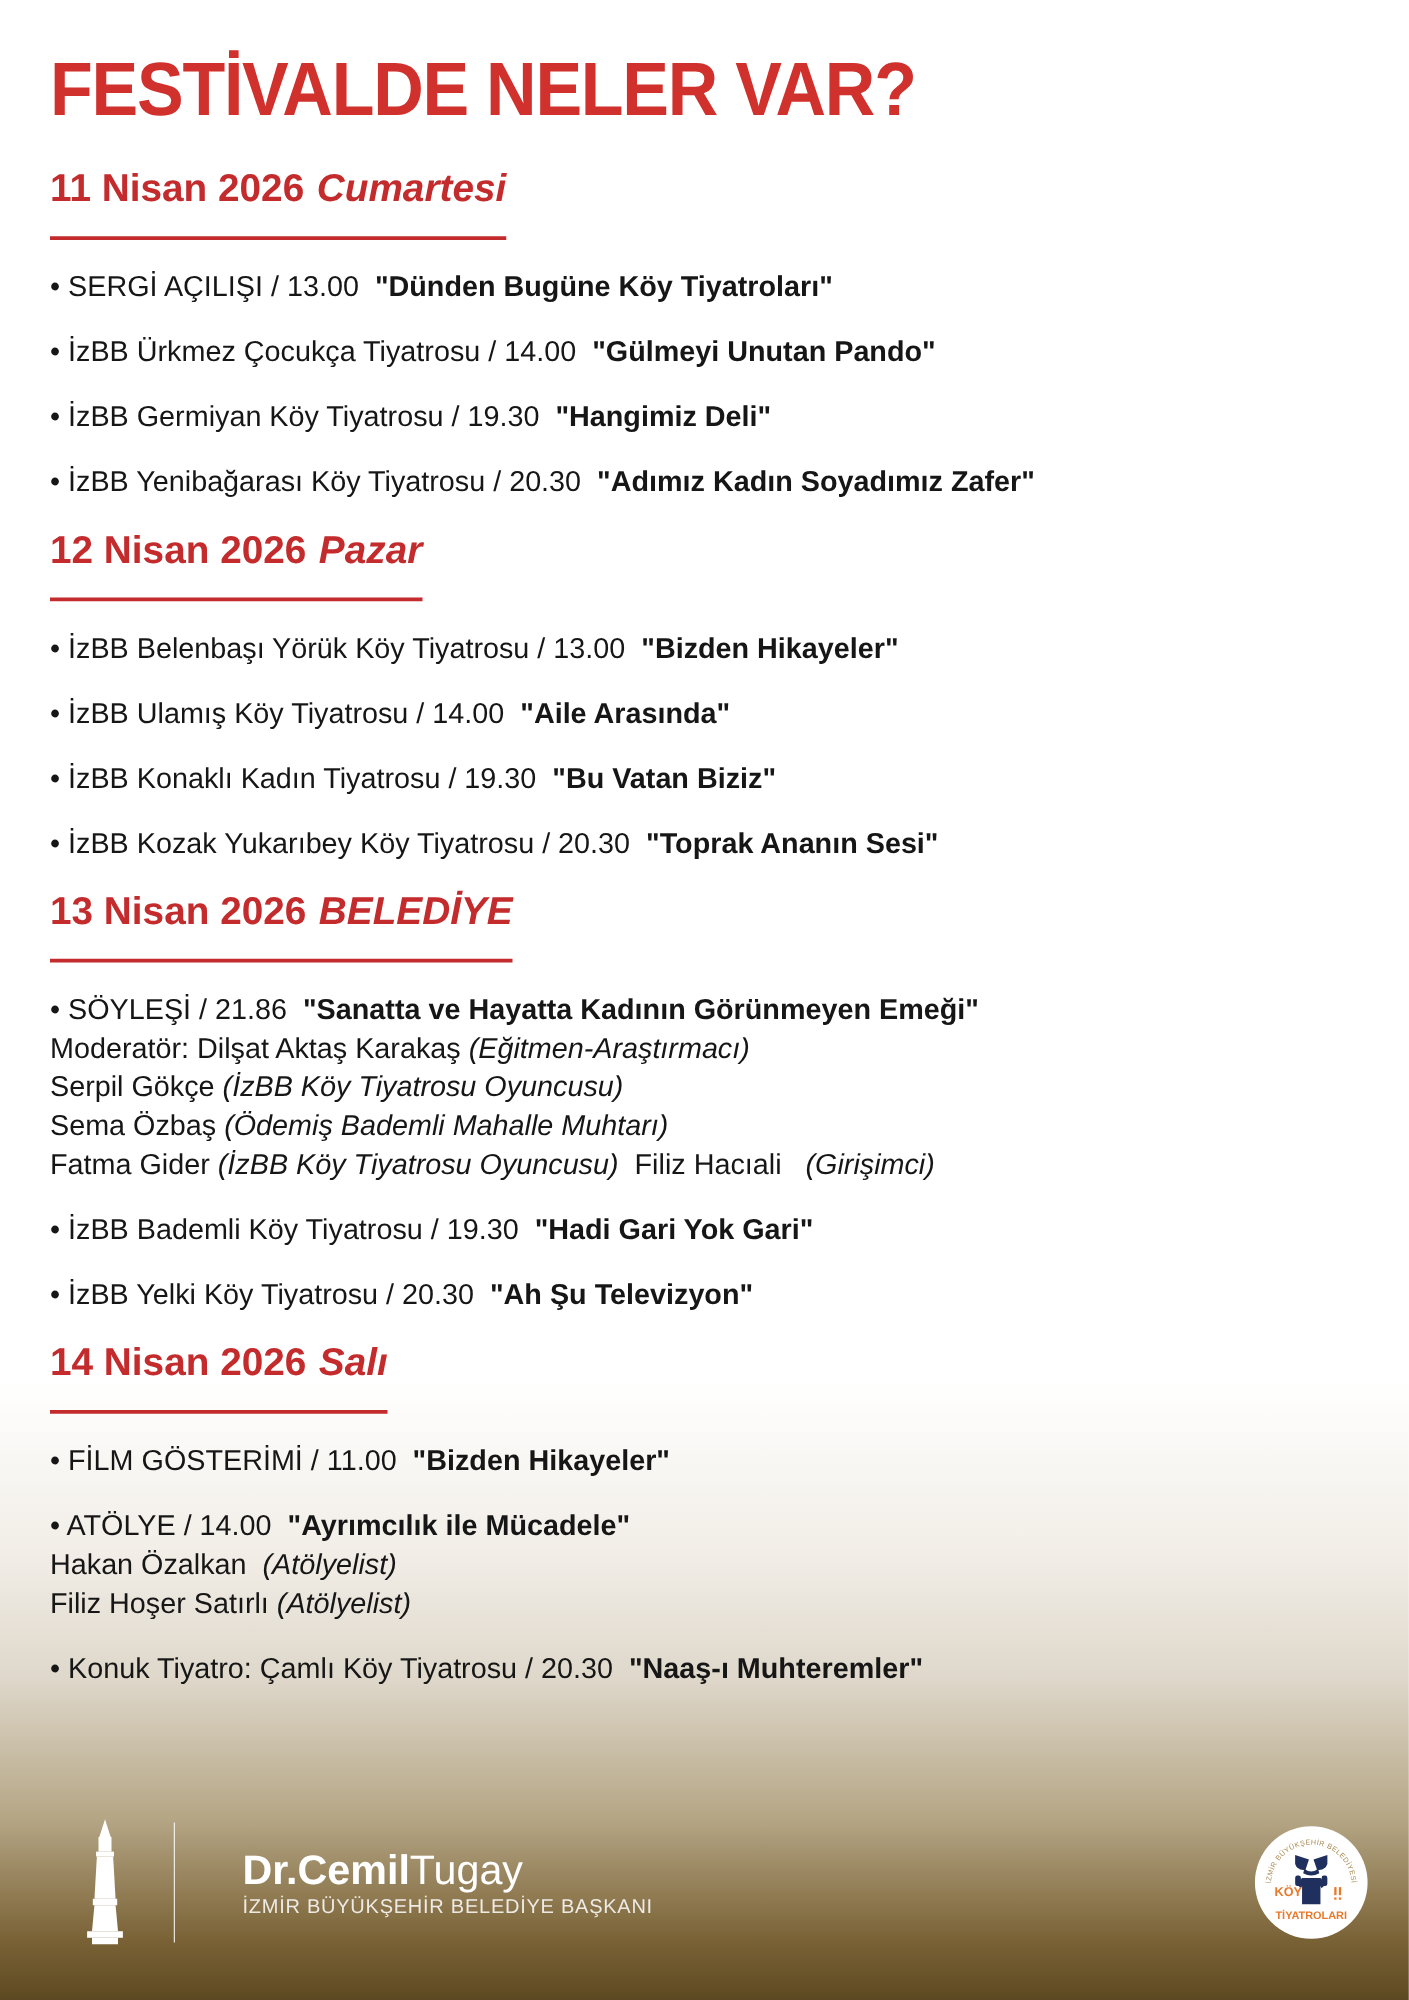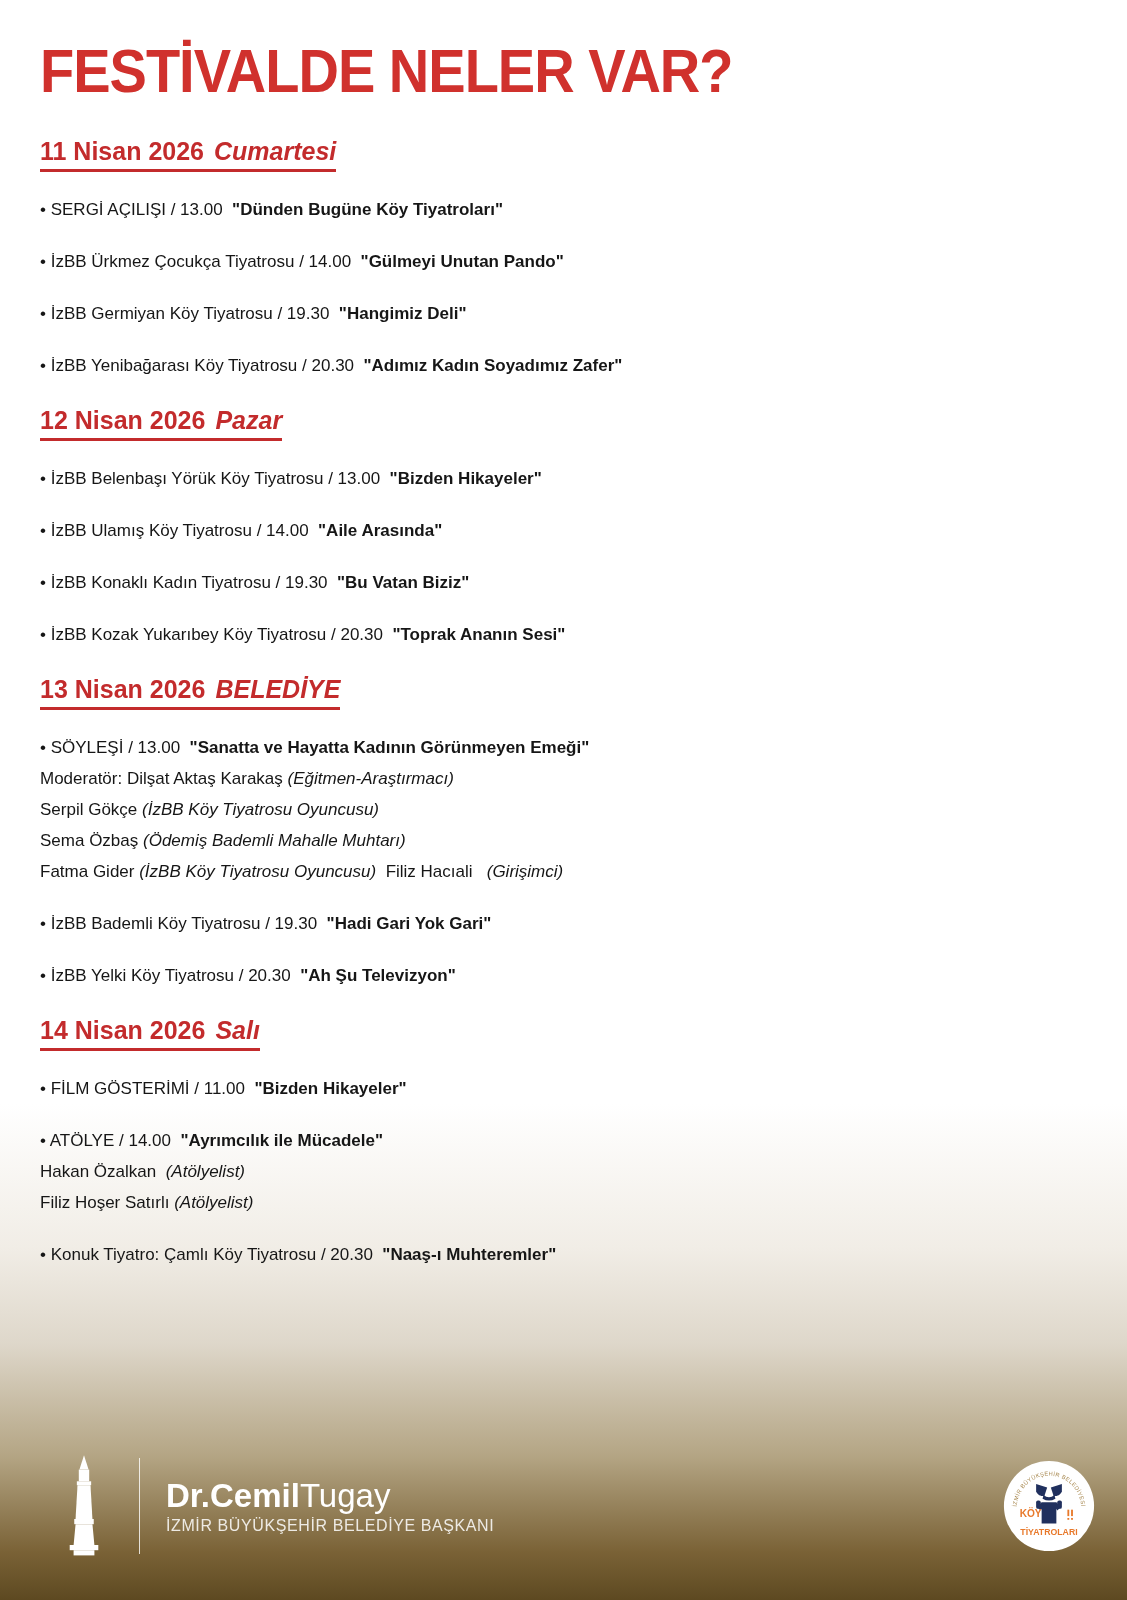--- a/index.html
+++ b/index.html
@@ -27,31 +27,31 @@
     transform-origin:left top;
     margin-bottom:16px;
     white-space:nowrap;
   }
 
   
   .day-section { margin-top:0; }
   .day-section:first-child { margin-top:34px; }
   .day-heading {
     display:inline-block;
-    font-size:25px; line-height:36px;
+    font-size:31px; line-height:36px;
     font-weight:bold; color:#c32b2c;
     border-bottom:3px solid #c32b2c;
-    padding-bottom:0;
+    padding-bottom:20px;
     margin-bottom:22px;
   }
   .day-heading .day-name { font-style:italic; margin-left:10px; }
 
   .event-block { margin-bottom:21px; }
   .program-line {
-    font-size:17px; line-height:31px;
+    font-size:23px; line-height:31px;
     color:#161616; white-space:pre-wrap;
   }
   .seg-r { font-weight:normal; }
   .seg-b { font-weight:bold; }
   .seg-i { font-style:italic; }
 
   
   .footer {
     position:absolute; left:0; right:0; bottom:0;
     height:170px;
@@ -64,21 +64,21 @@
   .izbb-text .l2 { font-size:17px; font-weight:bold; }
   .izbb-text .l3 { font-size:17px; font-weight:normal; }
   .izbb-text div { line-height:23px; }
 
   .footer-divider {
     width:1px; height:96px;
     background:rgba(255,255,255,.8);
     margin:0 26px;
   }
 
-  .mayor { color:#ffffff; }
+  .mayor { color:#ffffff;margin-left:28px; }
   .mayor-name { font-size:33px; line-height:36px; }
   .mayor-name .bold { font-weight:bold; }
   .mayor-name .light { font-weight:normal; }
   .mayor-title {
     font-size:16px; letter-spacing:.6px;
     color:rgba(255,255,255,.85); margin-top:3px;
   }
 
   .badge { margin-left:auto; width:92px; height:92px; }
 </style>
@@ -102,21 +102,21 @@
       <section class="day-section"><h2 class="day-heading"><span class="day-date">12 Nisan 2026</span><span class="day-name">Pazar</span></h2><div class="event-block">
           <p class="program-line"><span class="seg-r">• İzBB Belenbaşı Yörük Köy Tiyatrosu / 13.00  </span><span class="seg-b">"Bizden Hikayeler"</span></p>
         </div><div class="event-block">
           <p class="program-line"><span class="seg-r">• İzBB Ulamış Köy Tiyatrosu / 14.00  </span><span class="seg-b">"Aile Arasında"</span></p>
         </div><div class="event-block">
           <p class="program-line"><span class="seg-r">• İzBB Konaklı Kadın Tiyatrosu / 19.30  </span><span class="seg-b">"Bu Vatan Biziz"</span></p>
         </div><div class="event-block">
           <p class="program-line"><span class="seg-r">• İzBB Kozak Yukarıbey Köy Tiyatrosu / 20.30  </span><span class="seg-b">"Toprak Ananın Sesi"</span></p>
         </div></section>
       <section class="day-section"><h2 class="day-heading"><span class="day-date">13 Nisan 2026</span><span class="day-name">BELEDİYE</span></h2><div class="event-block">
-          <p class="program-line"><span class="seg-r">• SÖYLEŞİ / 13.00  </span><span class="seg-b">"Sanatta ve Hayatta Kadının Görünmeyen Emeği"</span></p>
+          <p class="program-line"><span class="seg-r">• SÖYLEŞİ / 21.86  </span><span class="seg-b">"Sanatta ve Hayatta Kadının Görünmeyen Emeği"</span></p>
           <p class="program-line"><span class="seg-r">Moderatör: Dilşat Aktaş Karakaş </span><span class="seg-i">(Eğitmen-Araştırmacı)</span></p>
           <p class="program-line"><span class="seg-r">Serpil Gökçe </span><span class="seg-i">(İzBB Köy Tiyatrosu Oyuncusu)</span></p>
           <p class="program-line"><span class="seg-r">Sema Özbaş </span><span class="seg-i">(Ödemiş Bademli Mahalle Muhtarı)</span></p>
           <p class="program-line"><span class="seg-r">Fatma Gider </span><span class="seg-i">(İzBB Köy Tiyatrosu Oyuncusu)</span><span class="seg-r">  Filiz Hacıali </span><span class="seg-i">  (Girişimci)</span></p>
         </div><div class="event-block">
           <p class="program-line"><span class="seg-r">• İzBB Bademli Köy Tiyatrosu / 19.30  </span><span class="seg-b">"Hadi Gari Yok Gari"</span></p>
         </div><div class="event-block">
           <p class="program-line"><span class="seg-r">• İzBB Yelki Köy Tiyatrosu / 20.30  </span><span class="seg-b">"Ah Şu Televizyon"</span></p>
         </div></section>
       <section class="day-section"><h2 class="day-heading"><span class="day-date">14 Nisan 2026</span><span class="day-name">Salı</span></h2><div class="event-block">

